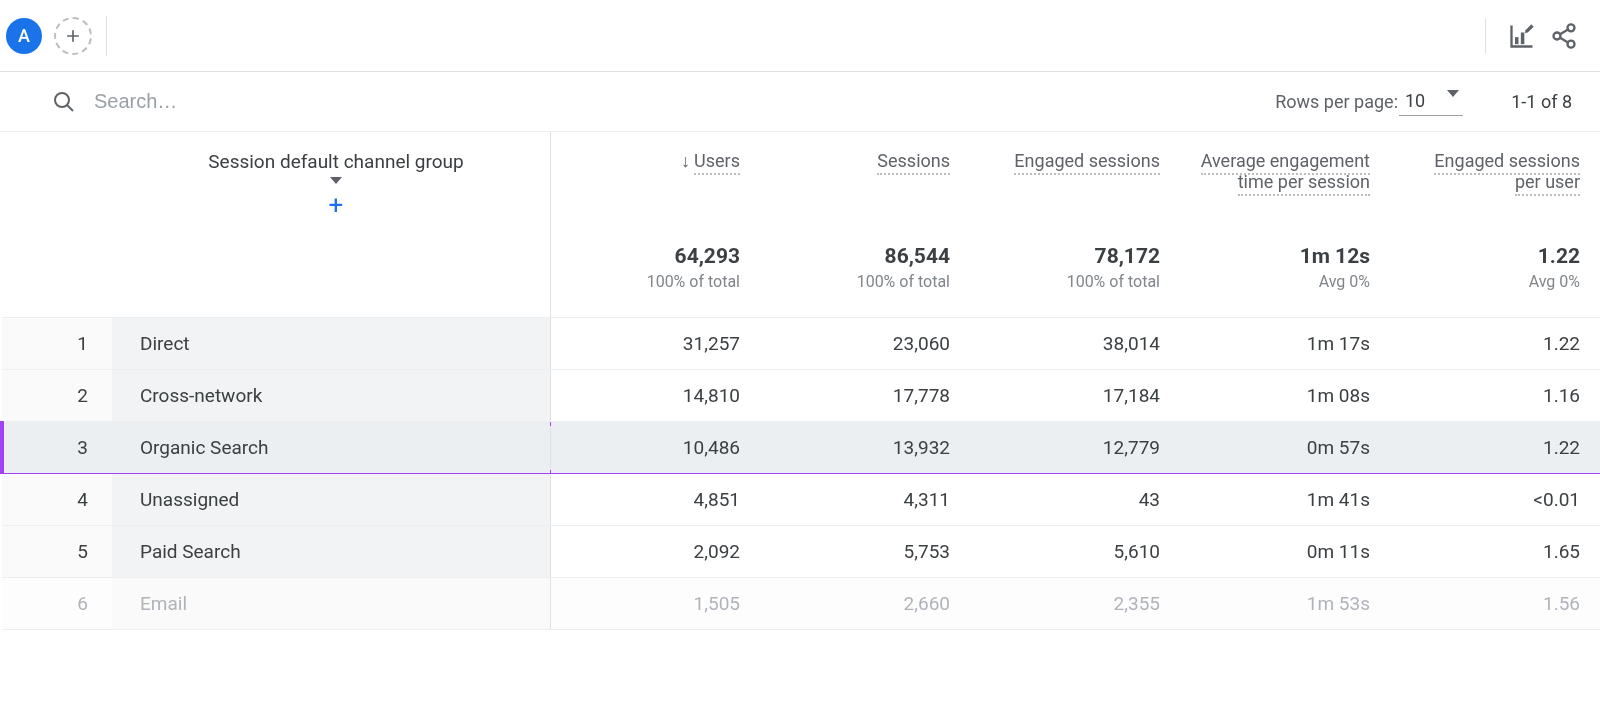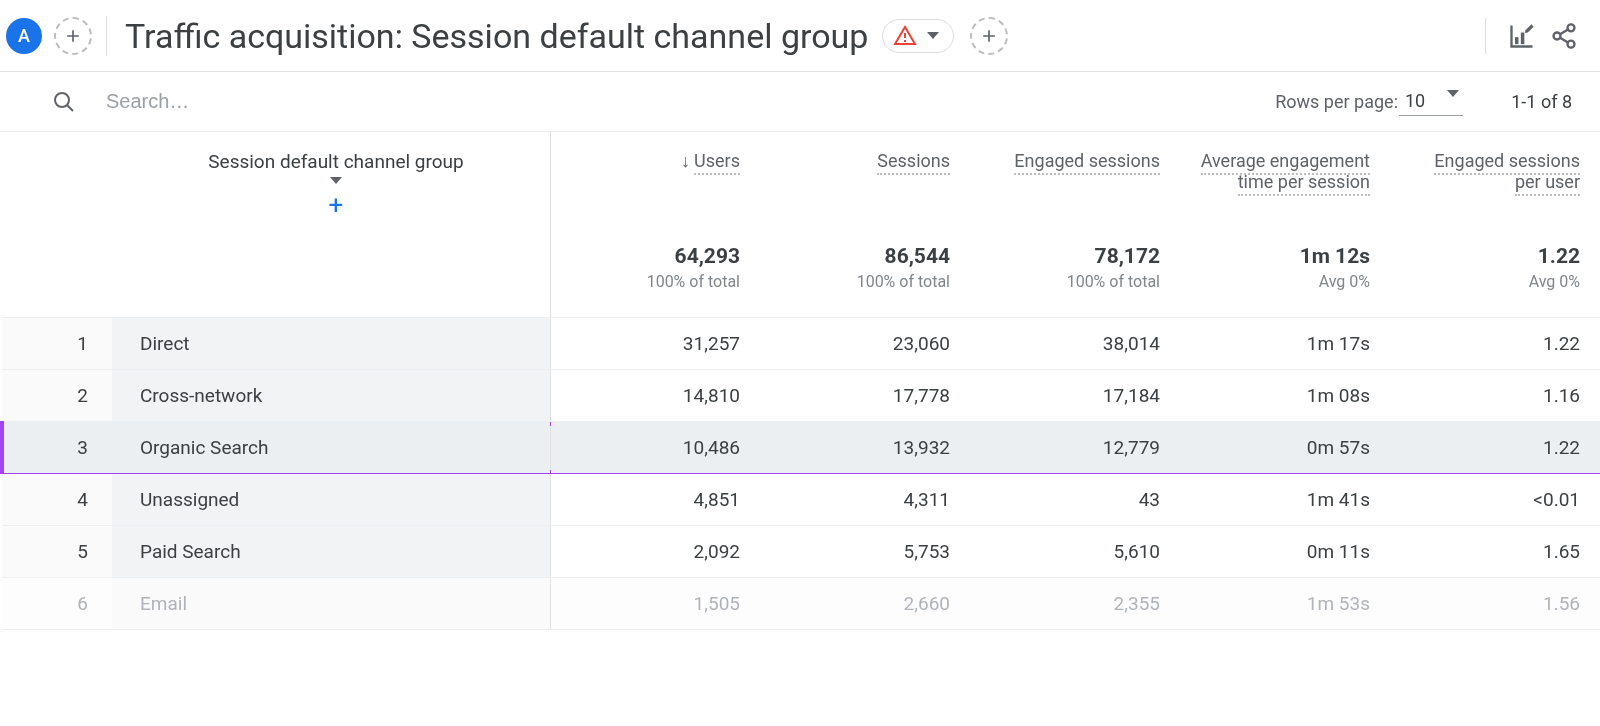--- a/index.html
+++ b/index.html
@@ -108,21 +108,21 @@
   }
 
   
   .toolbar {
     display: flex;
     align-items: center;
     height: 60px;
     padding: 0 28px 0 52px;
     border-bottom: 1px solid #eceff1;
   }
-  .search-wrap { display: flex; align-items: center; gap: 28px; flex: 1; }
+  .search-wrap { display: flex; align-items: center; gap: 16px; flex: 1; }
   .search-icon { color: #5f6368; }
   .search-input {
     border: none;
     outline: none;
     font-size: 20px;
     color: #3c4043;
     width: 400px;
     background: transparent;
   }
   .search-input::placeholder { color: #9aa0a6; }
@@ -243,38 +243,20 @@
     <span>A</span>
   </div>
   <div class="header-gap1"></div>
   <div class="add-btn">
     <svg class="svg20" viewBox="0 0 24 24">
         <path fill="#5f6368" d="M19 13h-6v6h-2v-6H5v-2h6V5h2v6h6v2z"></path>
       </svg>
   </div>
   <div class="header-divider"></div>
 
-  <div class="title-area">
-    <div class="page-title">Traffic acquisition: Session default channel group</div>
-
-    <div class="warn-chip">
-      <svg class="svg24" viewBox="0 0 24 24">
-        <path fill="none" stroke="#ea4335" stroke-width="2" d="M12 3 L22 20 L2 20 Z"></path>
-        <rect x="11" y="9" width="2" height="5" fill="#ea4335"></rect>
-        <rect x="11" y="16" width="2" height="2" fill="#ea4335"></rect>
-      </svg>
-      <span class="caret caret-down"></span>
-    </div>
-
-    <div class="add-btn" style="margin-left:8px;">
-      <svg class="svg20" viewBox="0 0 24 24">
-          <path fill="#5f6368" d="M19 13h-6v6h-2v-6H5v-2h6V5h2v6h6v2z"></path>
-        </svg>
-    </div>
-  </div>
 
   <div class="header-spacer"></div>
 
 
   <div class="header-divider2"></div>
 
   <div class="icon-btn">
     <svg class="svg28" viewBox="0 0 24 24">
       <path fill="none" stroke="#5f6368" stroke-width="2" d="M3 3 V21 H21"></path>
       <rect x="6" y="13" width="3" height="6" fill="#5f6368"></rect>

